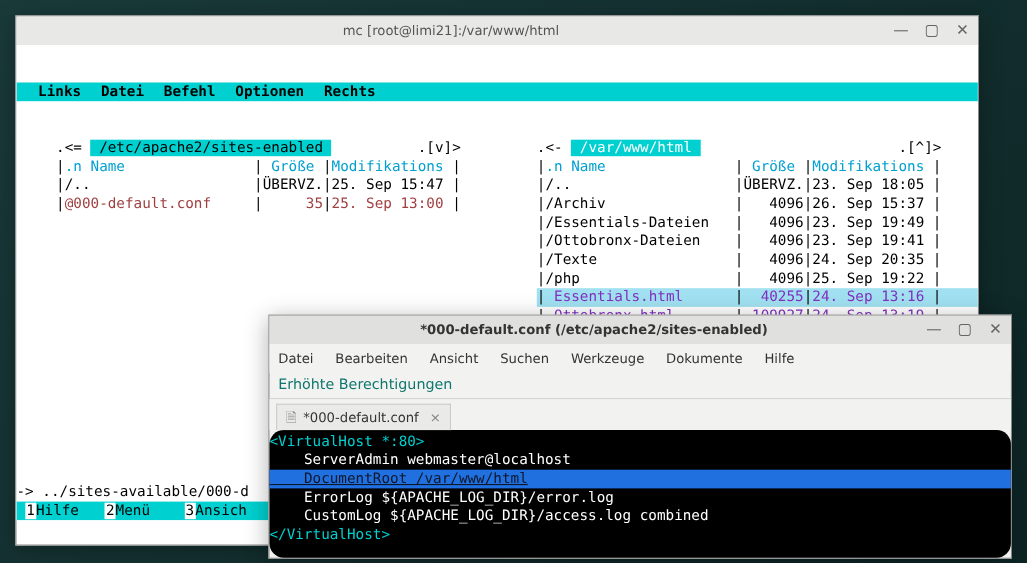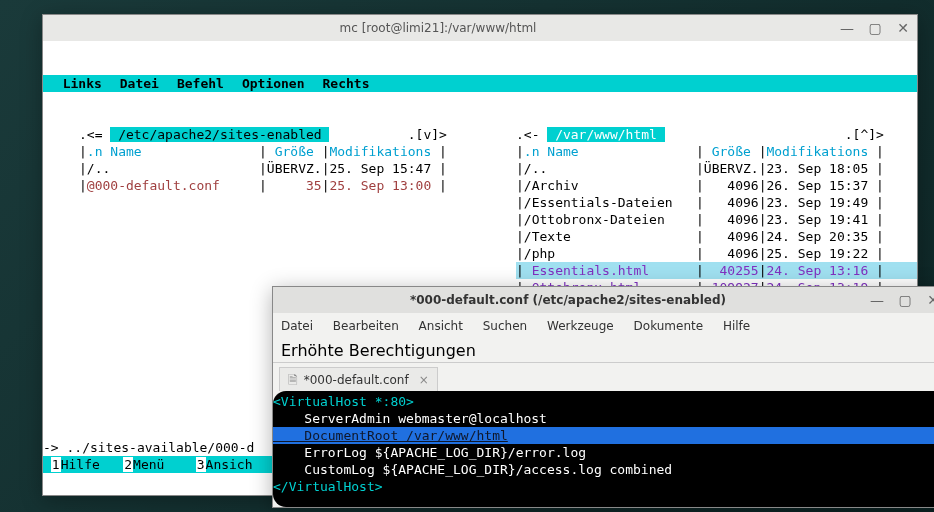--- a/index.html
+++ b/index.html
@@ -10,21 +10,20 @@
     font-size: 13px;
     overflow: hidden;
     position: relative;
   }
   
   .win {
     position: absolute;
     background: #fff;
     border: 1px solid #888;
     box-shadow: 0 4px 20px rgba(0,0,0,.3);
-    margin-left: 28px;
   }
   .win-mc { left: 14px; top: 14px; width: 876px; height: 482px; }
   .titlebar {
     height: 26px; line-height: 26px;
     background: #e8e8e6;
     color: #555;
     font-family: "DejaVu Sans", sans-serif;
     font-size: 12px;
     display: flex; align-items: center;
   }
@@ -98,21 +97,21 @@
   .ed-menubar {
     background: #f2f2f0;
     font-family: "DejaVu Sans", sans-serif;
     font-size: 12px; color: #333;
     height: 26px; line-height: 26px;
     padding: 0 8px;
   }
   .ed-menubar span { margin-right: 16px; }
   .ed-info {
     font-family: "DejaVu Sans", sans-serif;
-    font-size: 16px; color: #000000;
+    font-size: 13px; color: #0f766e;
     height: 24px; line-height: 24px;
     padding: 0 8px;
     border-bottom: 1px solid #ccc;
   }
   .ed-tabs {
     height: 28px; display: flex; align-items: flex-end;
     padding: 0 6px;
     background: #f2f2f0;
   }
   .ed-tab {

